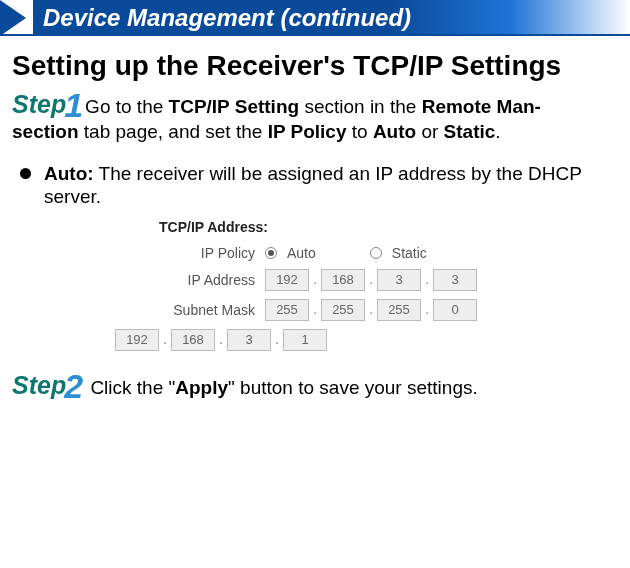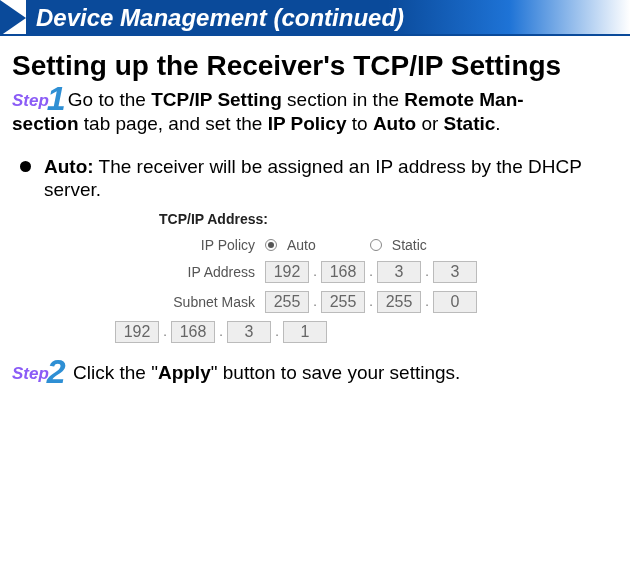--- a/index.html
+++ b/index.html
@@ -29,37 +29,38 @@
   .header-title {
     background: linear-gradient(to right, #0a4a9a 0%, #0a4a9a 60%, #1e73d6 80%, #ffffff 100%);
     color: #fff;
     font-size: 24px;
     font-weight: bold;
     font-style: italic;
     line-height: 36px;
     padding-left: 10px;
     flex: 1;
     white-space: nowrap;
+    margin-left: 7px;
   }
   .content {
     padding: 14px 12px 0 12px;
   }
   .section-title {
     font-size: 28px;
     font-weight: bold;
     margin: 0 0 6px 0;
   }
   .step-row {
     font-size: 19px;
     line-height: 1.28;
   }
   .step-label {
-    color: #8b5cf6;
-    font-weight: bold;
-    font-size: 17px;
+    color: #0f766e;
+    font-weight: bold;
+    font-size: 25px;
     font-style: italic;
   }
   .step-num {
     color: #2e8fd4;
     font-weight: bold;
     font-size: 34px;
     font-style: italic;
     line-height: 0;
     position: relative;
     top: 4px;
@@ -138,21 +139,21 @@
     border-radius: 50%;
   }
   .radio-label { font-size: 14px; color: #555; margin-right: 48px; }
   .octets { display: flex; align-items: center; }
   .octet {
     width: 44px;
     height: 22px;
     border: 1px solid #bbb;
     background: #eee;
     color: #666;
-    font-size: 16px;
+    font-size: 13px;
     text-align: center;
     display: inline-flex;
     align-items: center;
     justify-content: center;
   }
   .dot { width: 12px; text-align: center; color: #777; font-size: 13px; }
   .step2 {
     margin-top: 18px;
     font-size: 19px;
     line-height: 1.28;

